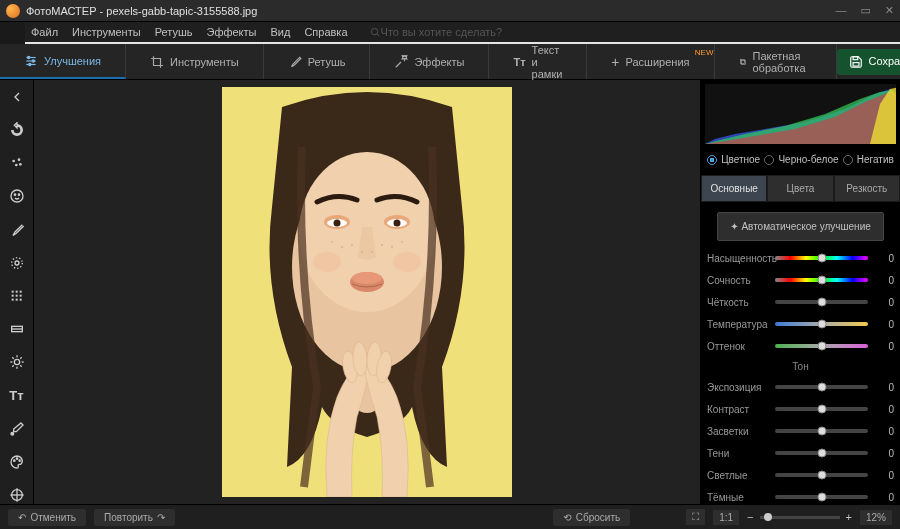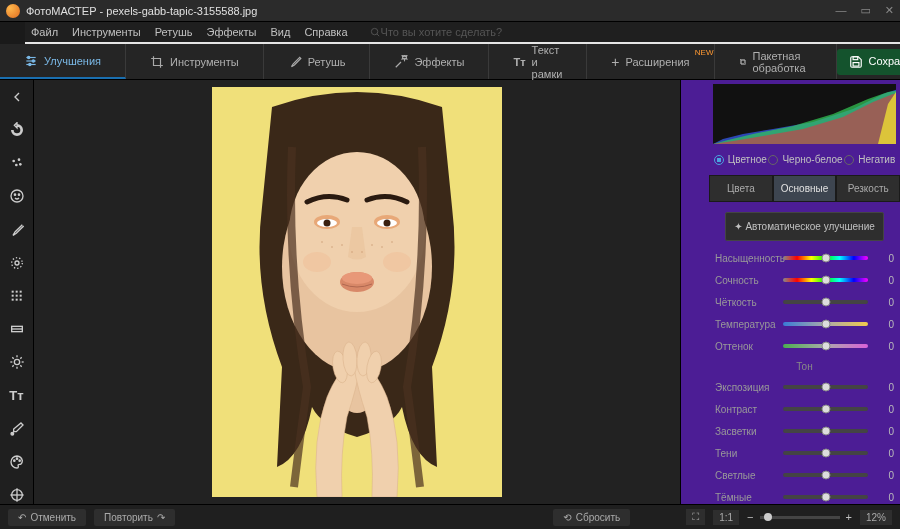--- a/index.html
+++ b/index.html
@@ -17,21 +17,21 @@
 .tabbar .tab.active { color: #7ab8e6; border-bottom: 2px solid #1a6fb0; }
 .tabbar .tab .badge { position: absolute; top: 4px; right: 0; font-size: 8px; color: #ff9933; }
 .tabbar .actions { margin-left: auto; display: flex; align-items: center; gap: 10px; padding-right: 10px; }
 .btn-save { background: #14532d; color: #fff; padding: 6px 12px; border-radius: 3px; display: flex; align-items: flex-start; gap: 6px; cursor: pointer; font-size: 11px; }
 .btn-print { display: flex; align-items: center; gap: 6px; color: #c0c0c0; cursor: pointer; font-size: 11px; }
 .content { display: flex; height: 424px; }
 .left-tools { width: 34px; background: #1f1f1f; display: flex; flex-direction: column; align-items: center; padding-top: 8px; gap: 16px; border-right: 1px solid #000; }
 .left-tools .tool { width: 18px; height: 18px; display: flex; align-items: center; justify-content: center; color: #aaa; cursor: pointer; }
 .canvas-area { flex: 1; background: #222; display: flex; align-items: center; justify-content: center; position: relative; }
 .canvas-img { width: 290px; height: 410px; background: linear-gradient(#f2e285, #e8d870); position: relative; overflow: hidden; }
-.right-panel { width: 220px; background: #4c1d95; border-left: 1px solid #000; display: flex; flex-direction: column; padding-left: 28px; }
+.right-panel { width: 200px; background: #000000; border-left: 1px solid #000; display: flex; flex-direction: column; }
 .histogram { height: 60px; margin: 4px; position: relative; background: #111; overflow: hidden; }
 .color-mode { display: flex; justify-content: space-around; padding: 6px 4px; font-size: 10px; }
 .radio { display: flex; align-items: center; gap: 4px; cursor: pointer; }
 .radio .dot { width: 10px; height: 10px; border-radius: 50%; border: 1px solid #666; }
 .radio.active .dot { border-color: #4aa3e0; background: radial-gradient(circle, #4aa3e0 40%, transparent 45%); }
 .subtabs { display: flex; margin: 4px 0; }
 .subtabs .st { flex: 1; text-align: center; padding: 7px 0; background: #2e2e2e; color: #aaa; cursor: pointer; font-size: 10px; border: 1px solid #1a1a1a; }
 .subtabs .st.active { background: #3d4550; color: #e0e0e0; }
 .auto-btn { margin: 6px 16px; padding: 8px; background: #2e2e2e; text-align: center; color: #c0c0c0; cursor: pointer; border-radius: 2px; font-size: 10px; border: 1px solid #444; }
 .sliders { padding: 0 6px; overflow-y: auto; flex: 1; }
@@ -310,22 +310,22 @@
       <div class="radio">
           <span class="dot"></span>
           <span>Черно-белое</span>
         </div>
       <div class="radio">
           <span class="dot"></span>
           <span>Негатив</span>
         </div>
     </div>
     <div class="subtabs">
+      <div class="st active">Основные</div>
       <div class="st">Цвета</div>
-      <div class="st active">Основные</div>
       <div class="st">Резкость</div>
     </div>
     <div class="auto-btn">
       <span>✦</span>
       <span>Автоматическое улучшение</span>
     </div>
     <div class="sliders">
       <div class="slider-row">
           <span class="label">Насыщенность</span>
           <div class="track grad-sat">

